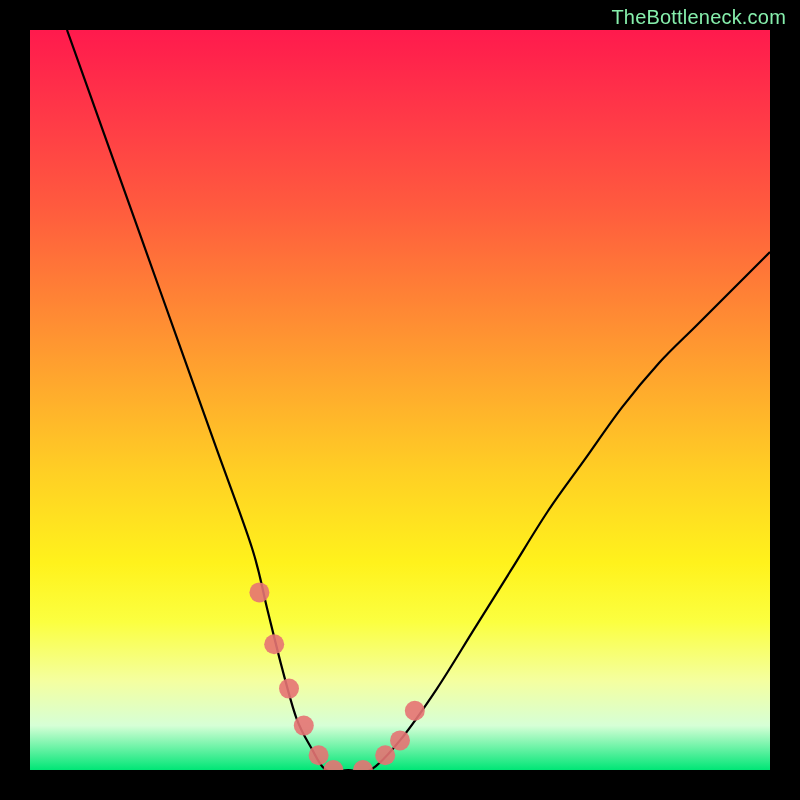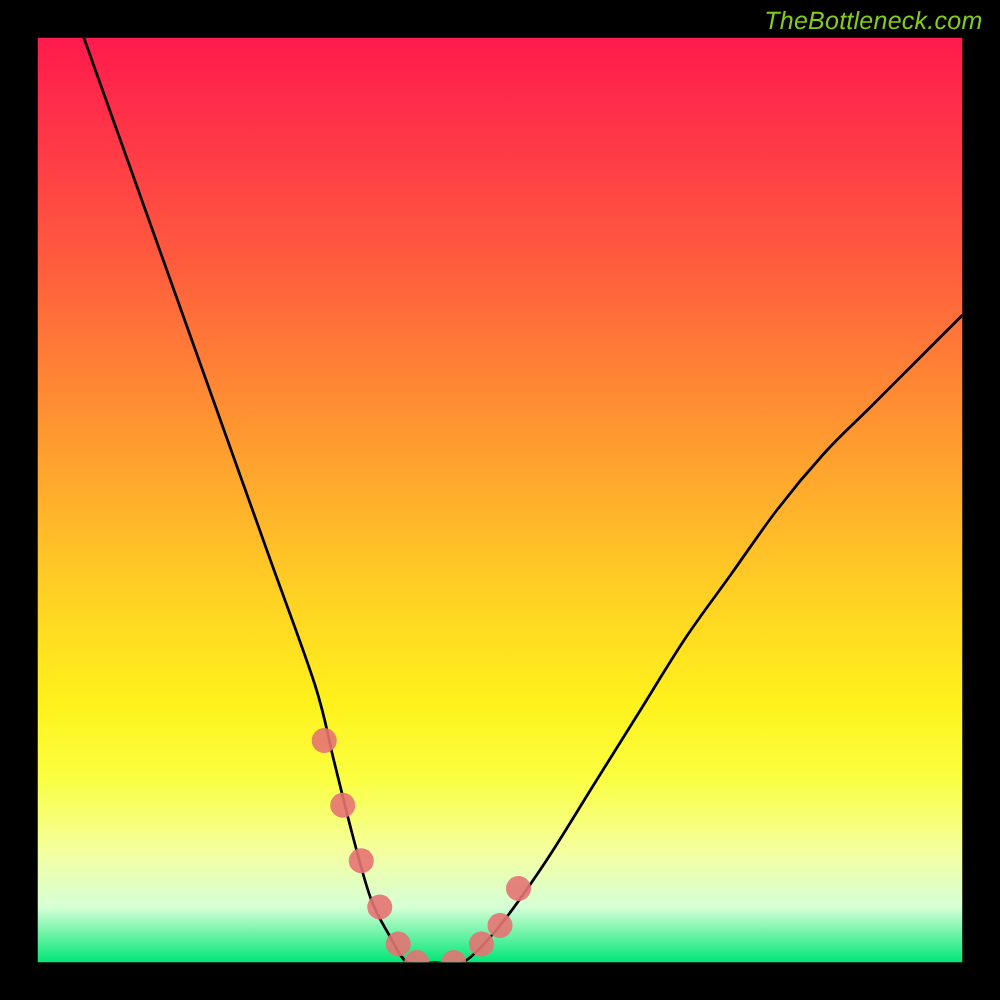--- a/index.html
+++ b/index.html
@@ -46,26 +46,25 @@
   .curve-svg {
     position: absolute;
     inset: 0;
     width: 100%;
     height: 100%;
   }
   .watermark {
     position: absolute;
     top: 6px;
     right: 14px;
-    color: #84cc16;
+    color: #86efac;
     font-size: 20px;
     font-weight: 500;
     letter-spacing: 0.2px;
     user-select: none;
-    font-style: italic;
   }
 </style>
 </head>
 <body>
 
 <div class="stage">
 
   <div class="watermark">TheBottleneck.com</div>
 
   <div class="plot-area">

